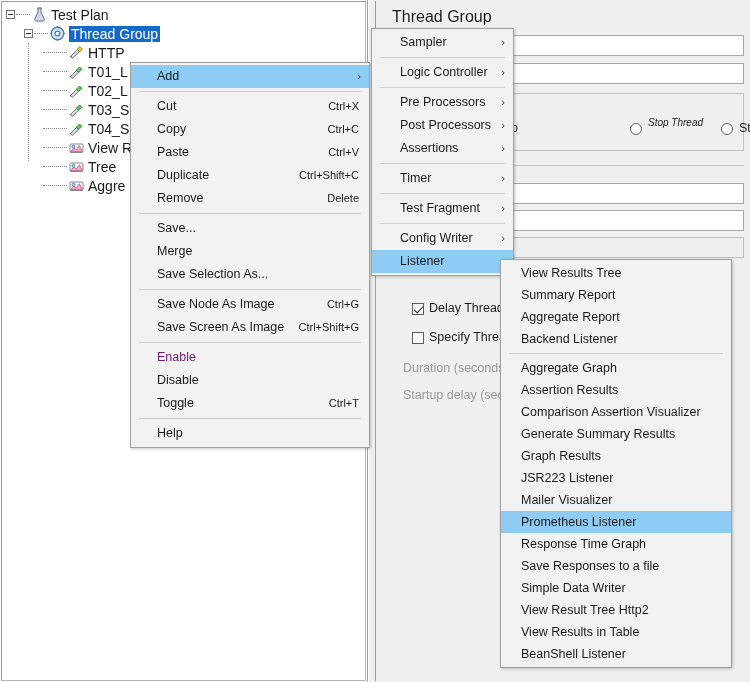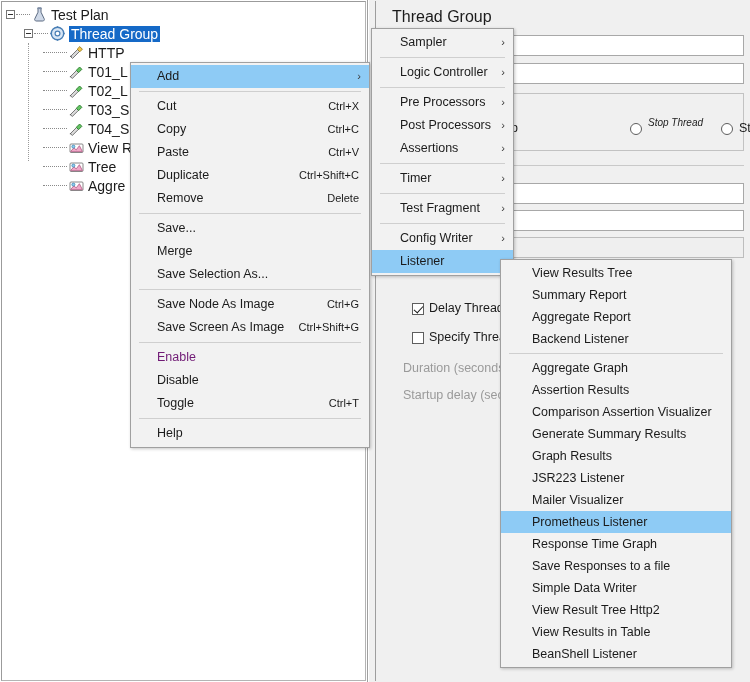--- a/index.html
+++ b/index.html
@@ -99,21 +99,21 @@
     position:absolute;right:10px;top:0;line-height:23px;font-size:11px;color:#1b1b1b;
   }
   .mi .arrow{
     position:absolute;right:8px;top:0;line-height:23px;font-size:11px;color:#3a3a3a;
   }
   .msep{height:1px;background:#cfcfcf;margin:3px 8px 3px 8px;}
 
   #menu-context{left:130px;top:30px;width:240px;margin-top:32px;}
   #menu-add{left:371px;top:28px;width:143px;}
   #menu-listener{left:500px;top:259px;width:232px;}
-  #menu-listener .mi{padding-left:31px;height:22px;line-height:22px;}
+  #menu-listener .mi{padding-left:20px;height:22px;line-height:22px;}
   #menu-add .mi{padding-left:28px;}
 </style>
 </head>
 <body>
 
 <div id="tree-panel">
   <div class="inner">
     <div id="tree-rows">
         <div class="tree-row" style="top: 3px; left: 4px;">
           <span class="expander"></span>

